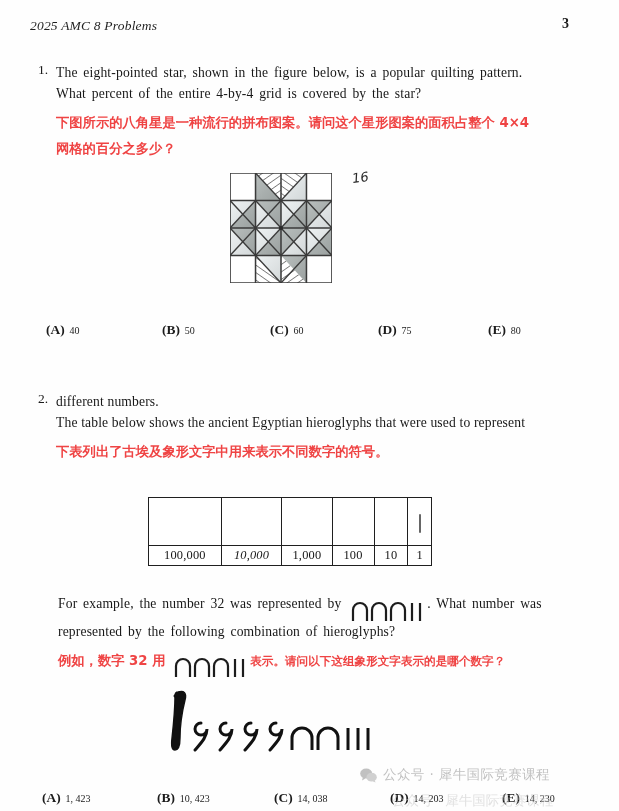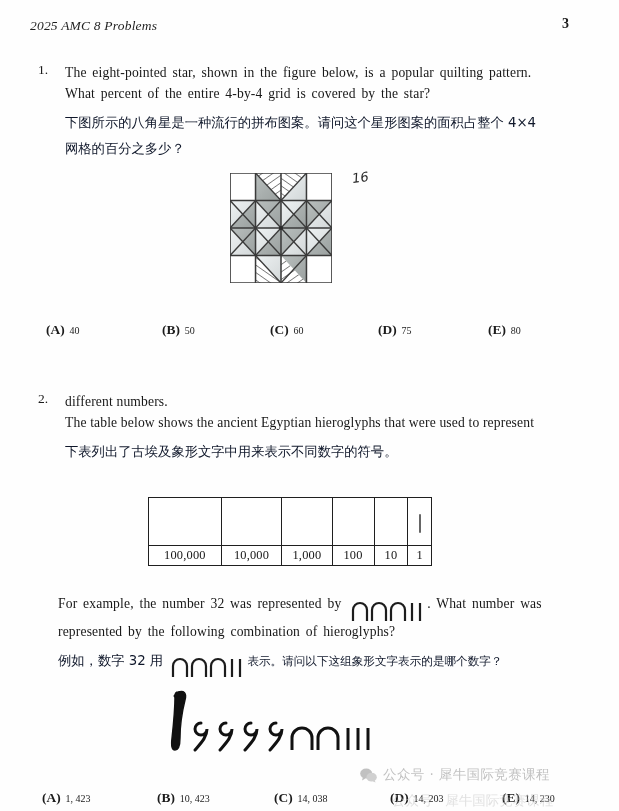--- a/index.html
+++ b/index.html
@@ -57,35 +57,35 @@
   }
   .prob-num {
     position: absolute;
     left: 0;
     top: 0;
     width: 22px;
     text-align: right;
     font-size: 13.5px;
   }
   .prob-body {
-    margin-left: 39px;
+    margin-left: 30px;
   }
   .en-line {
     font-size: 13.6px;
     line-height: 21px;
     letter-spacing: 0.15px;
     color: #171717;
     text-align: justify;
   }
   .zh-line {
     font-family: "DejaVu Sans", sans-serif;
     font-size: 13.3px;
     line-height: 24px;
-    font-weight: normal;
-    color: #0f172a;
+    font-weight: bold;
+    color: #ef4444;
     margin-top: 7px;
   }
   .zh-line.tight { margin-top: 2px; }
 
   .spread {
     word-spacing: 2.2px;
   }
 
   
   .choices {
@@ -367,21 +367,21 @@
         <tr class="sym-row">
       <td></td>
       <td></td>
       <td></td>
       <td></td>
       <td></td>
       <td><span class="stroke-glyph"></span></td>
     </tr>
     <tr class="num-row">
       <td style="width:70px;">100,000</td>
-      <td style="width:58px;">10,000</td>
+      <td style="width:58px;font-style:italic;">10,000</td>
       <td style="width:48px;">1,000</td>
       <td style="width:40px;">100</td>
       <td style="width:32px;">10</td>
       <td style="width:22px;">1</td>
     </tr>
   </tbody>
     </table>
 
   <div class="problem" style="top:593px;">
     <div class="prob-body" style="margin-left:32px;">

